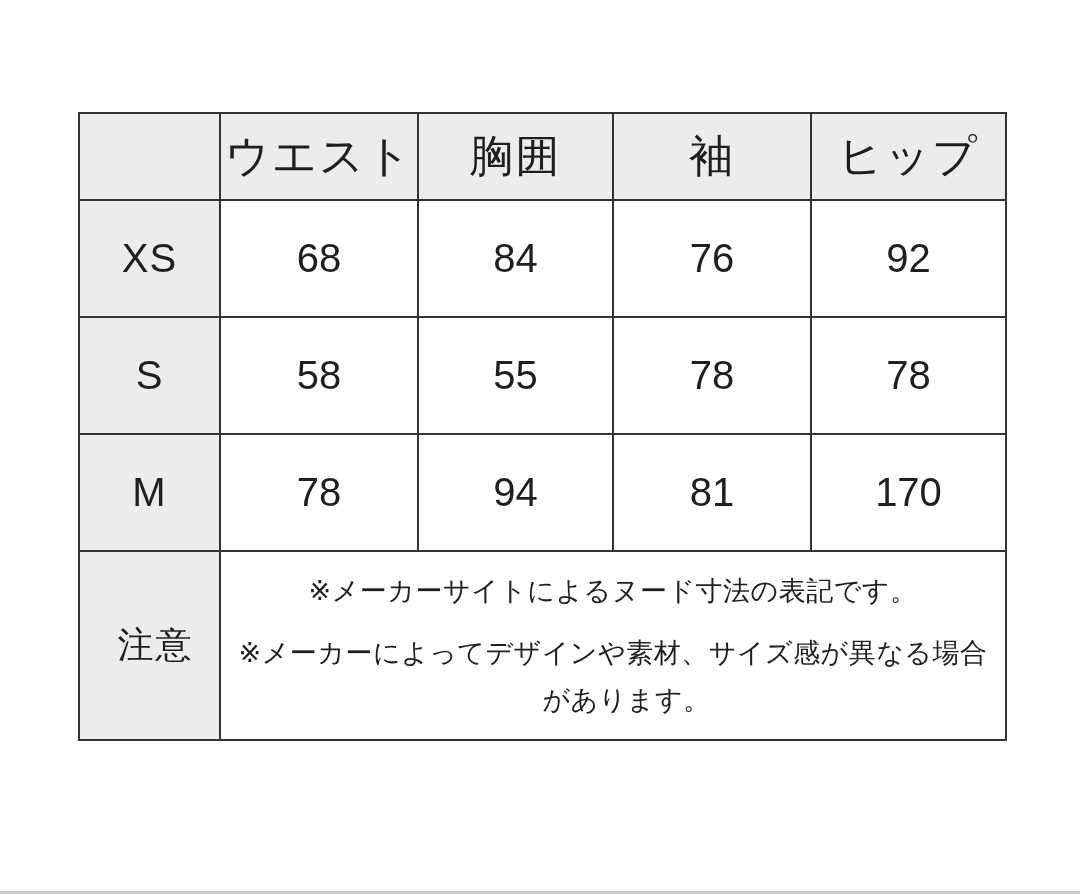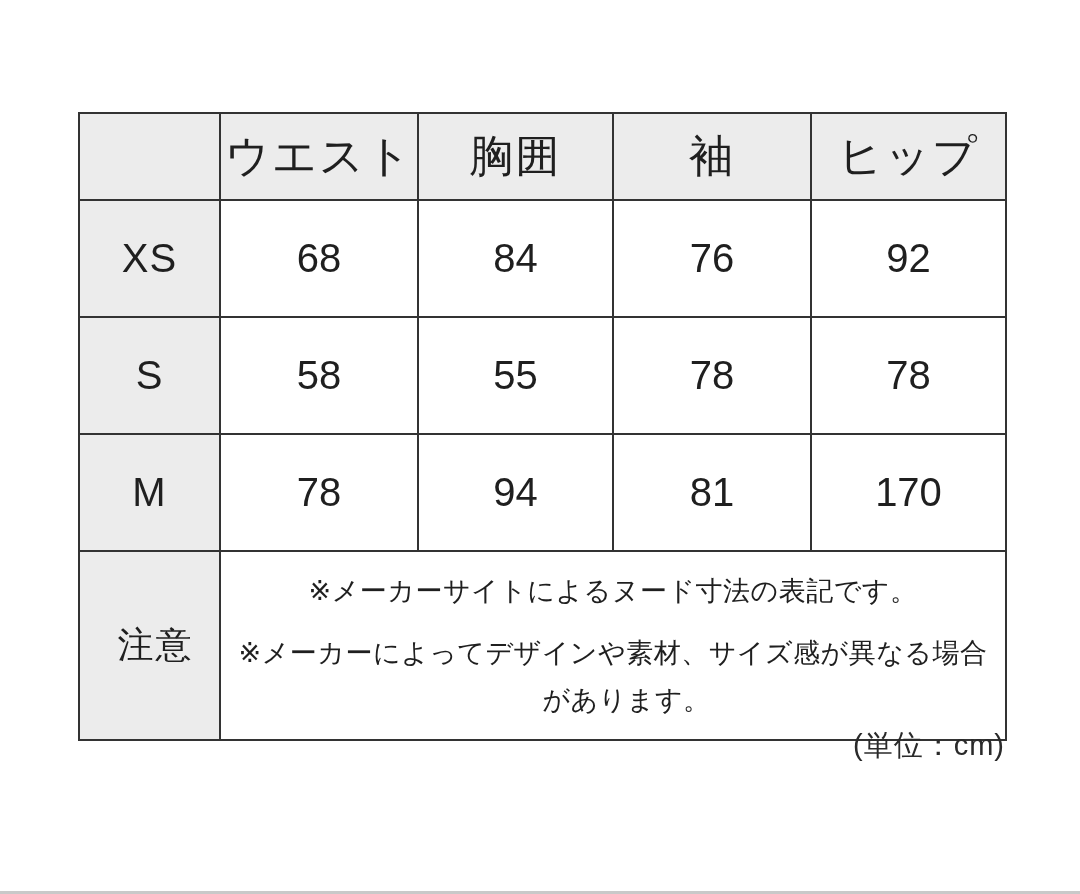--- a/index.html
+++ b/index.html
@@ -143,16 +143,15 @@
       <tr class="note-row">
         <th class="shaded">注意</th>
         <td class="note-cell" colspan="4">
           <p class="note-line">※メーカーサイトによるヌード寸法の表記です。</p>
           <p class="note-line">※メーカーによってデザインや素材、サイズ感が異なる場合があります。</p>
         </td>
       </tr>
     </tbody>
   </table>
 
-  <div class="unit-label">(単位：cm)</div>
 
   <div class="bottom-edge"></div>
 </div>
 
 </body></html>

